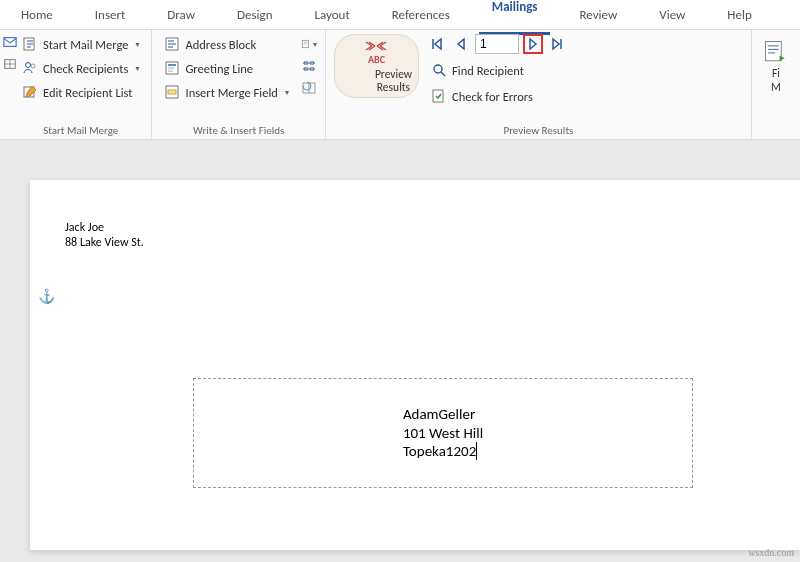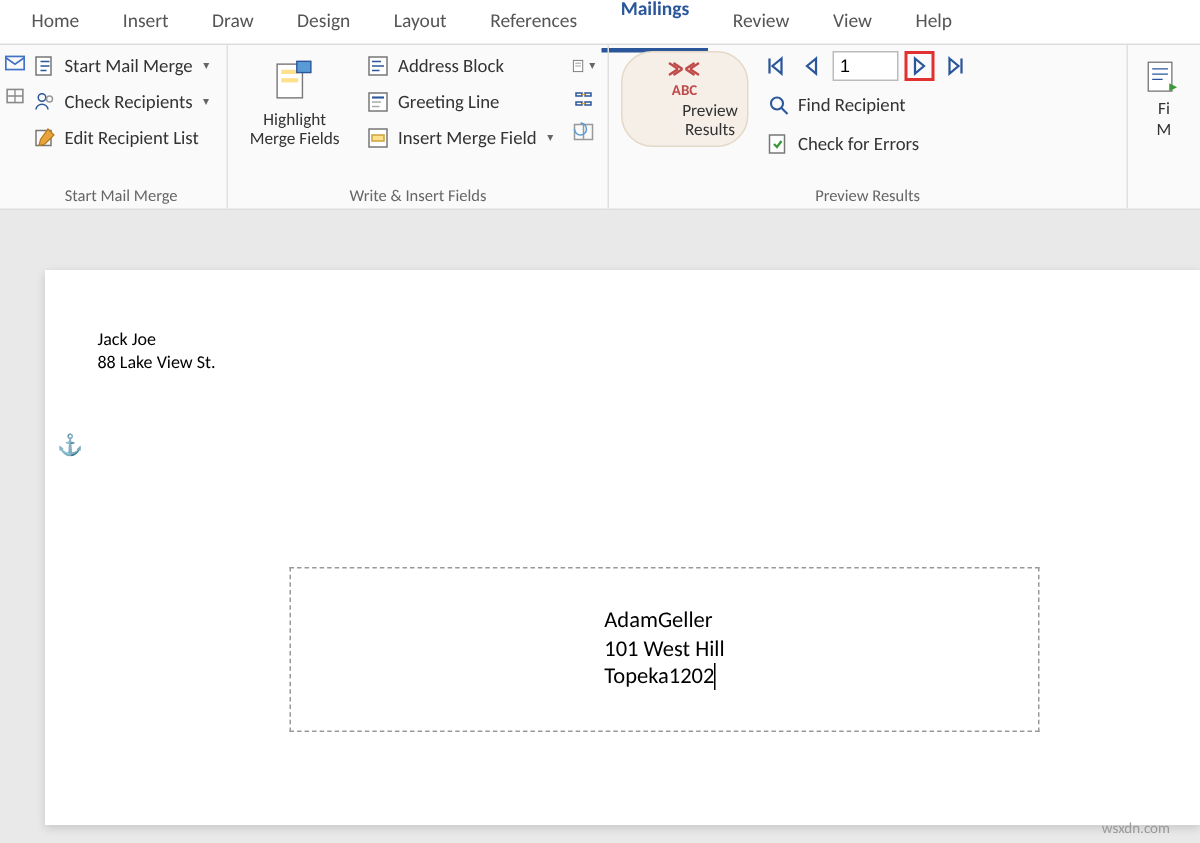--- a/index.html
+++ b/index.html
@@ -1,17 +1,17 @@
 <!DOCTYPE html>
 <html><head>
 <meta charset="utf-8">
 <style>
   * { box-sizing: border-box; margin: 0; padding: 0; }
   body { font-family: "Segoe UI", Calibri, sans-serif; font-size: 12px; background: #fff; width: 800px; height: 562px; overflow: hidden; color: #444; }
-  .ribbon-tabs { display: flex; align-items: center; height: 30px; padding: 0 8px; border-bottom: 1px solid #ddd; gap: 3px; }
+  .ribbon-tabs { display: flex; align-items: center; height: 30px; padding: 0 8px; border-bottom: 1px solid #ddd; gap: 16px; }
   .ribbon-tabs .tab { padding: 5px 13px; font-size: 13px; color: #555; cursor: pointer; }
   .ribbon-tabs .tab.active { color: #2b579a; font-weight: 600; border-bottom: 3px solid #2b579a; padding-bottom: 18px; }
   .ribbon { display: flex; height: 110px; border-bottom: 1px solid #ddd; background: #fafafa; }
   .group { display: flex; flex-direction: column; padding: 4px 8px 2px 8px; border-right: 1px solid #e0e0e0; height: 100%; }
   .group-body { flex: 1; display: flex; align-items: flex-start; gap: 8px; }
   .group-label { text-align: center; font-size: 11px; color: #666; padding-top: 2px; }
   .vbtns { display: flex; flex-direction: column; gap: 4px; }
   .hbtn { display: flex; align-items: center; gap: 5px; padding: 2px 4px; font-size: 12.5px; color: #333; cursor: pointer; white-space: nowrap; }
   .bigbtn { display: flex; flex-direction: column; align-items: center; justify-content: center; padding: 4px 6px; font-size: 11.5px; color: #333; text-align: center; cursor: pointer; min-width: 60px; border-radius: 21px; }
   .bigbtn .ico { margin-bottom: 4px; }
@@ -26,21 +26,21 @@
   .edge { width: 10px; display: flex; flex-direction: column; align-items: flex-start; padding: 4px 0 0 2px; gap: 6px; }
   .canvas { background: #e9e9e9; height: calc(562px - 140px); position: relative; padding-top: 40px; display:flex; justify-content:flex-end;}
   .page { background: #fff; width: 770px; height: 370px; box-shadow: 0 2px 6px rgba(0,0,0,0.15); position: relative; padding: 40px 0 0 35px; font-family: Calibri, sans-serif; }
   .return { font-size: 12px; color: #000; line-height: 1.25; }
   .anchor { position: absolute; left: 8px; top: 108px; color: #5b9bd5; font-size: 14px; }
   .addrbox { position: absolute; left: 163px; top: 198px; width: 500px; height: 110px; border: 1px dashed #999; background: repeating-linear-gradient(90deg, transparent 0 4px) ; display: flex; align-items: center; justify-content: center; }
   .addr { font-size: 15px; color: #000; line-height: 1.25; text-align: left; }
   .cursor { border-right: 1px solid #000; padding-right: 0; }
   .smallvbtns{display:flex;flex-direction:column;gap:6px;padding-top:2px;}
   .ficon{display:flex;flex-direction:column;align-items:center;font-size:11.5px;color:#333;padding:4px 2px;}
-  .watermark{position:absolute;right:20px;bottom:4px;font-size:10px;color:#999;}
+  .watermark{position:absolute;right:6px;bottom:4px;font-size:10px;color:#999;font-family:Liberation Serif, serif;}
 </style>
 </head>
 <body>
 
 <div class="ribbon-tabs">
   <div class="tab">Home</div>
   <div class="tab">Insert</div>
   <div class="tab">Draw</div>
   <div class="tab">Design</div>
   <div class="tab">Layout</div>
@@ -102,32 +102,20 @@
             </span>
           <span>Edit Recipient List</span>
         </div>
       </div>
     </div>
     <div class="group-label">Start Mail Merge</div>
   </div>
 
   <div class="group">
     <div class="group-body">
-      <div class="bigbtn">
-        <span class="ico ico-lg">
-            <svg width="30" height="30" viewBox="0 0 32 32">
-              <rect x="4" y="4" width="18" height="24" fill="#fff" stroke="#777"></rect>
-              <rect x="7" y="8" width="12" height="3" fill="#ffe08a"></rect>
-              <rect x="7" y="14" width="12" height="3" fill="#ffe08a"></rect>
-              <rect x="18" y="2" width="10" height="8" fill="#5b9bd5" stroke="#2b579a"></rect>
-            </svg>
-          </span>
-        <span style="white-space:pre-line;line-height:1.15;">Highlight
-Merge Fields</span>
-      </div>
       <div class="vbtns">
         <div class="hbtn">
           <span class="ico">
               <svg width="16" height="16" viewBox="0 0 16 16">
                 <rect x="2" y="2" width="12" height="12" fill="#fff" stroke="#777"></rect>
                 <path d="M4 5h6M4 8h8M4 11h5" stroke="#2b579a"></path>
               </svg>
             </span>
           <span>Address Block</span>
         </div>

